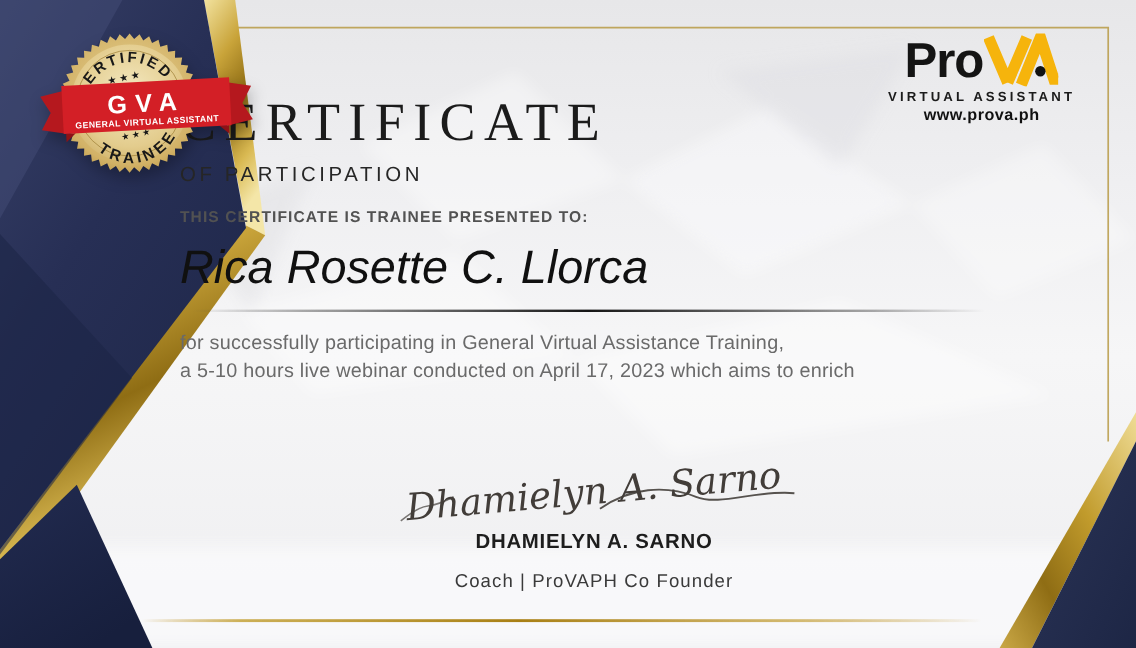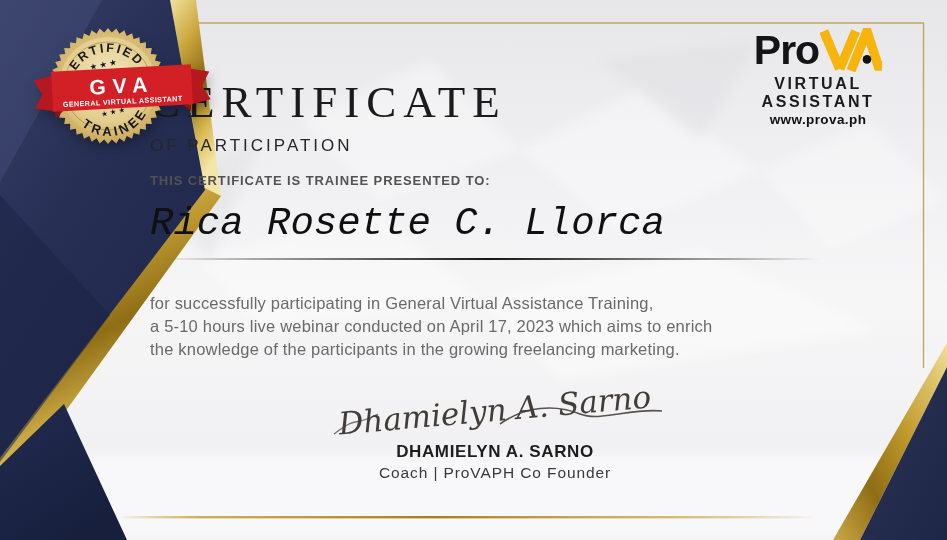--- a/index.html
+++ b/index.html
@@ -7,37 +7,37 @@
     position:relative;width:947px;height:540px;overflow:hidden;
     background:linear-gradient(180deg,#e7e7e9 0%,#efeff1 28%,#f6f6f7 55%,#eeeef0 100%);
     font-family:"Liberation Sans",sans-serif;
   }
   svg{display:block;}
   .decor{position:absolute;left:0;top:0;z-index:1;}
   .badge{position:absolute;left:24px;top:16px;z-index:4;filter:drop-shadow(2px 6px 6px rgba(0,0,0,.28));}
   .logo{position:absolute;right:34px;top:28px;width:190px;text-align:center;z-index:3;}
   .logo-row{display:flex;justify-content:center;align-items:center;gap:1px;}
   .logo-pro{font-weight:bold;font-size:41px;line-height:.95;color:#141414;letter-spacing:-1px;}
-  .logo-tagline{margin-top:3px;font-size:16px;font-weight:bold;letter-spacing:2.6px;color:#1b1b1b;}
+  .logo-tagline{margin-top:3px;font-size:11px;font-weight:bold;letter-spacing:2.6px;color:#1b1b1b;}
   .logo-web{margin-top:1px;font-size:13.5px;font-weight:bold;color:#101010;letter-spacing:.4px;}
   .hdr{position:absolute;left:150px;top:80px;width:680px;text-align:left;z-index:2;}
   .title{font-family:"Liberation Serif",serif;font-size:45px;letter-spacing:7px;color:#1b1b1b;line-height:1;}
   .subtitle{margin-top:11px;font-family:Liberation Sans, sans-serif;font-size:17px;letter-spacing:3px;color:#262626;}
   .presented{margin-top:17px;font-size:13px;font-weight:bold;letter-spacing:.9px;color:#525252;}
-  .name{margin-top:14px;font-family:Liberation Mono, monospace;font-style:italic;font-size:39px;color:#101010;}
+  .name{margin-top:14px;font-family:Liberation Sans, sans-serif;font-style:italic;font-size:39px;color:#101010;}
   .divider{margin:12px auto 0;width:660px;height:2px;
     background:linear-gradient(90deg,rgba(0,0,0,0) 0%,rgba(70,70,70,.45) 14%,#151515 50%,rgba(70,70,70,.45) 86%,rgba(0,0,0,0) 100%);}
-  .body-text{margin-top:32px;font-size:16.5px;line-height:23px;color:#6a6a6a;letter-spacing:.2px;}
+  .body-text{margin-top:15px;font-size:16.5px;line-height:23px;color:#6a6a6a;letter-spacing:.2px;}
   .sig{position:absolute;left:300px;top:384px;width:390px;text-align:center;z-index:2;}
   .sig-script-wrap{position:relative;height:58px;}
   .sig-script{display:inline-block;transform:rotate(-5deg);font-family:"DejaVu Serif",serif;font-style:italic;
     font-size:31px;color:#423d39;line-height:52px;}
   .sig-flourish{position:absolute;left:0;top:0;pointer-events:none;}
   .sig-name{margin-top:0;font-size:17px;font-weight:bold;letter-spacing:.6px;color:#1d1d1d;}
-  .sig-role{margin-top:2px;font-size:15.5px;letter-spacing:.9px;color:#3a3a3a;}
+  .sig-role{margin-top:14px;font-size:15.5px;letter-spacing:.9px;color:#3a3a3a;}
 </style>
 </head>
 <body>
 
 <div class="canvas">
 
   <svg class="decor" width="947" height="540" viewBox="0 0 947 540">
     <defs>
       <linearGradient id="navyL" x1="0" y1="0" x2="0.7" y2="1">
         <stop offset="0" stop-color="#363f66"></stop>
@@ -160,21 +160,20 @@
 
   <div class="hdr">
     <div class="title">CERTIFICATE</div>
     <div class="subtitle">OF PARTICIPATION</div>
     <div class="presented">THIS CERTIFICATE IS TRAINEE PRESENTED TO:</div>
     <div class="name">Rica Rosette C. Llorca</div>
     <div class="divider"></div>
     <div class="body-text">
       <div>for successfully participating in General Virtual Assistance Training,</div>
       <div>a 5-10 hours live webinar conducted on April 17, 2023 which aims to enrich</div>
-      <div>the knowledge of the participants in the growing freelancing marketing.</div>
     </div>
   </div>
 
   <div class="sig">
     <div class="sig-script-wrap">
       <svg class="sig-flourish" width="390" height="58" viewBox="0 0 390 58">
         <path d="M200,40 C 225,22 255,20 280,30 C 300,38 330,24 362,27" fill="none" stroke="#45403c" stroke-width="1.6" opacity="0.9"></path>
         <path d="M34,50 C 60,30 52,44 78,30" fill="none" stroke="#45403c" stroke-width="1.3" opacity="0.7"></path>
       </svg>
       <span class="sig-script">Dhamielyn A. Sarno</span>

